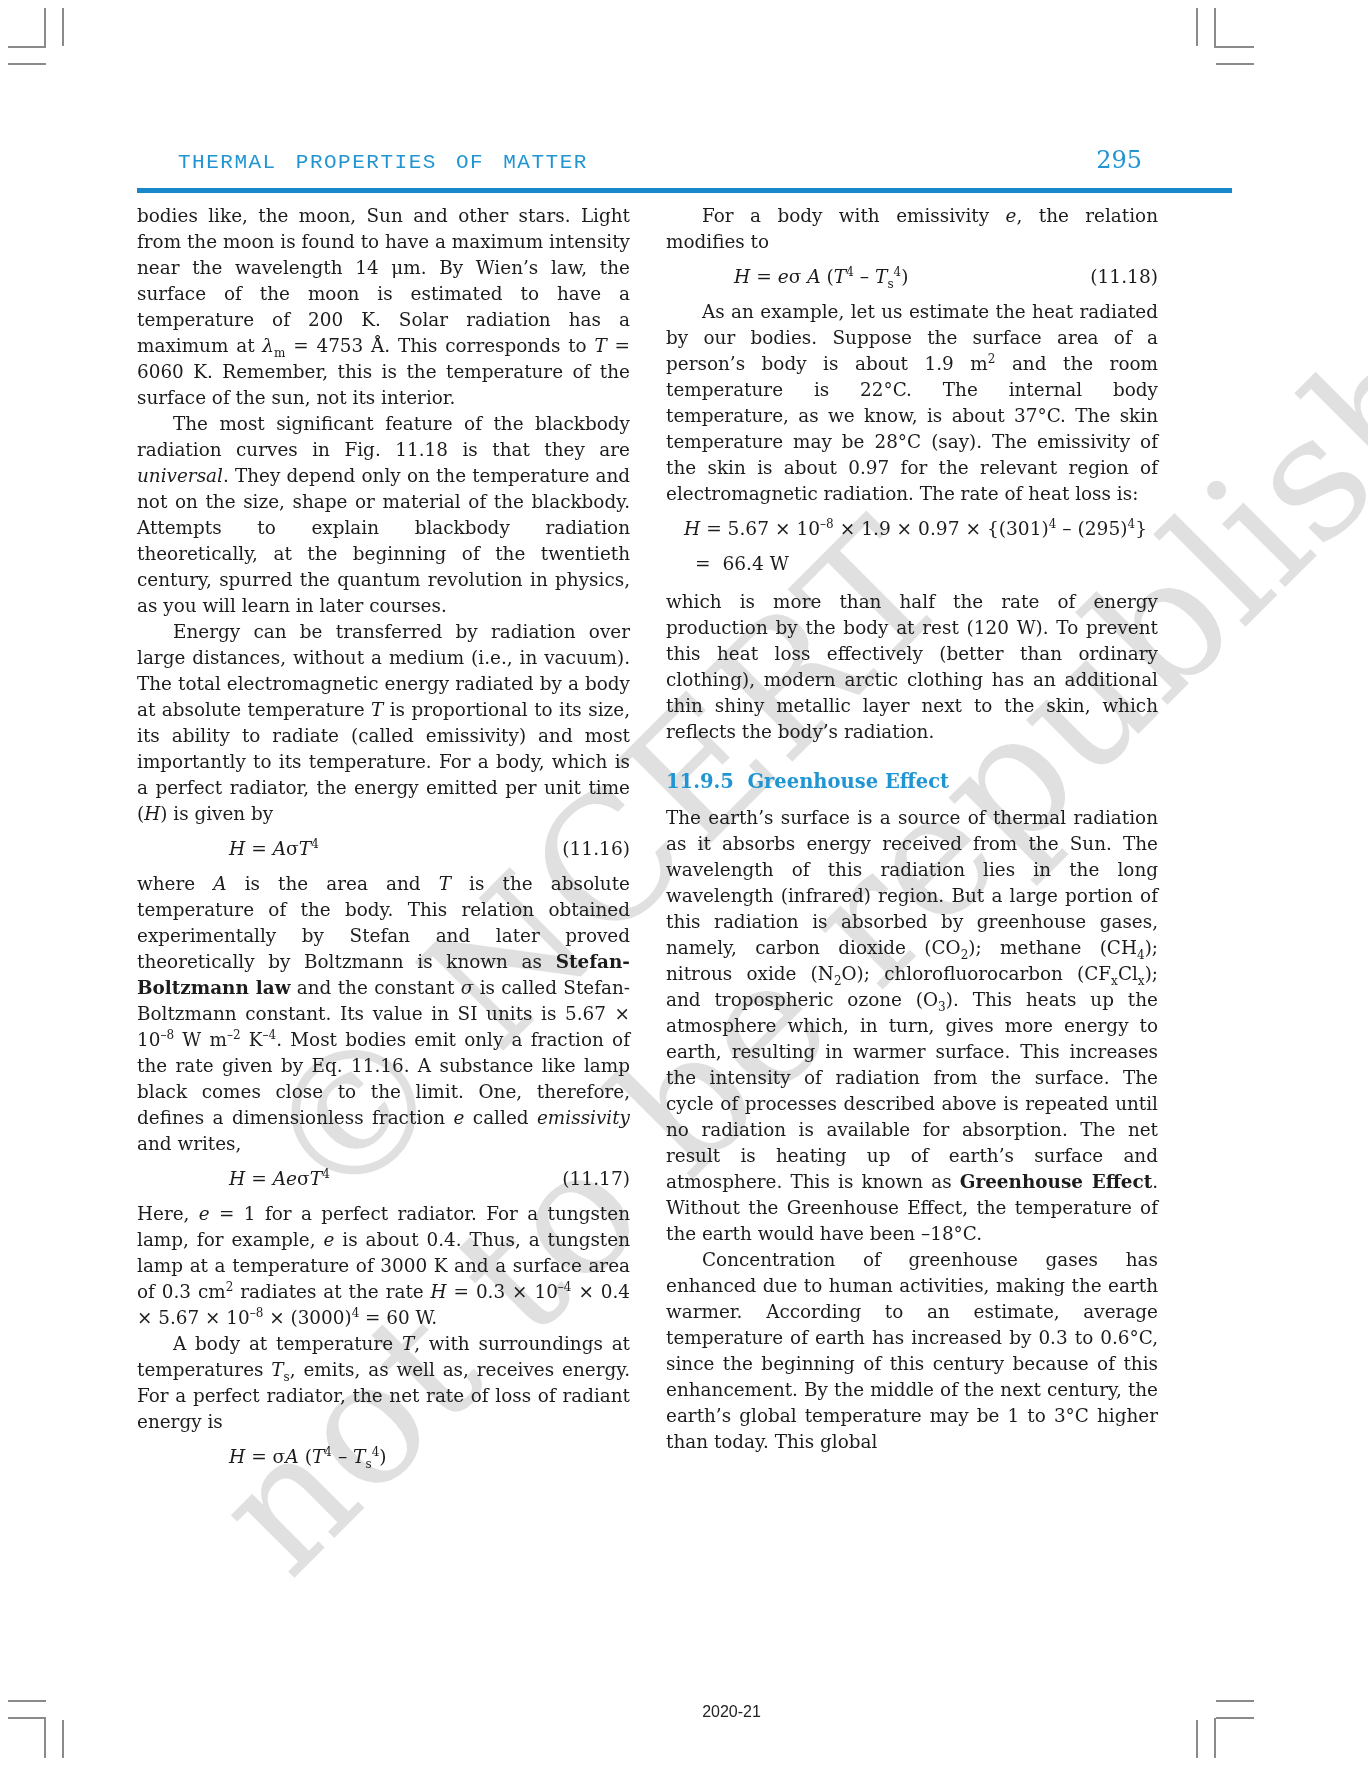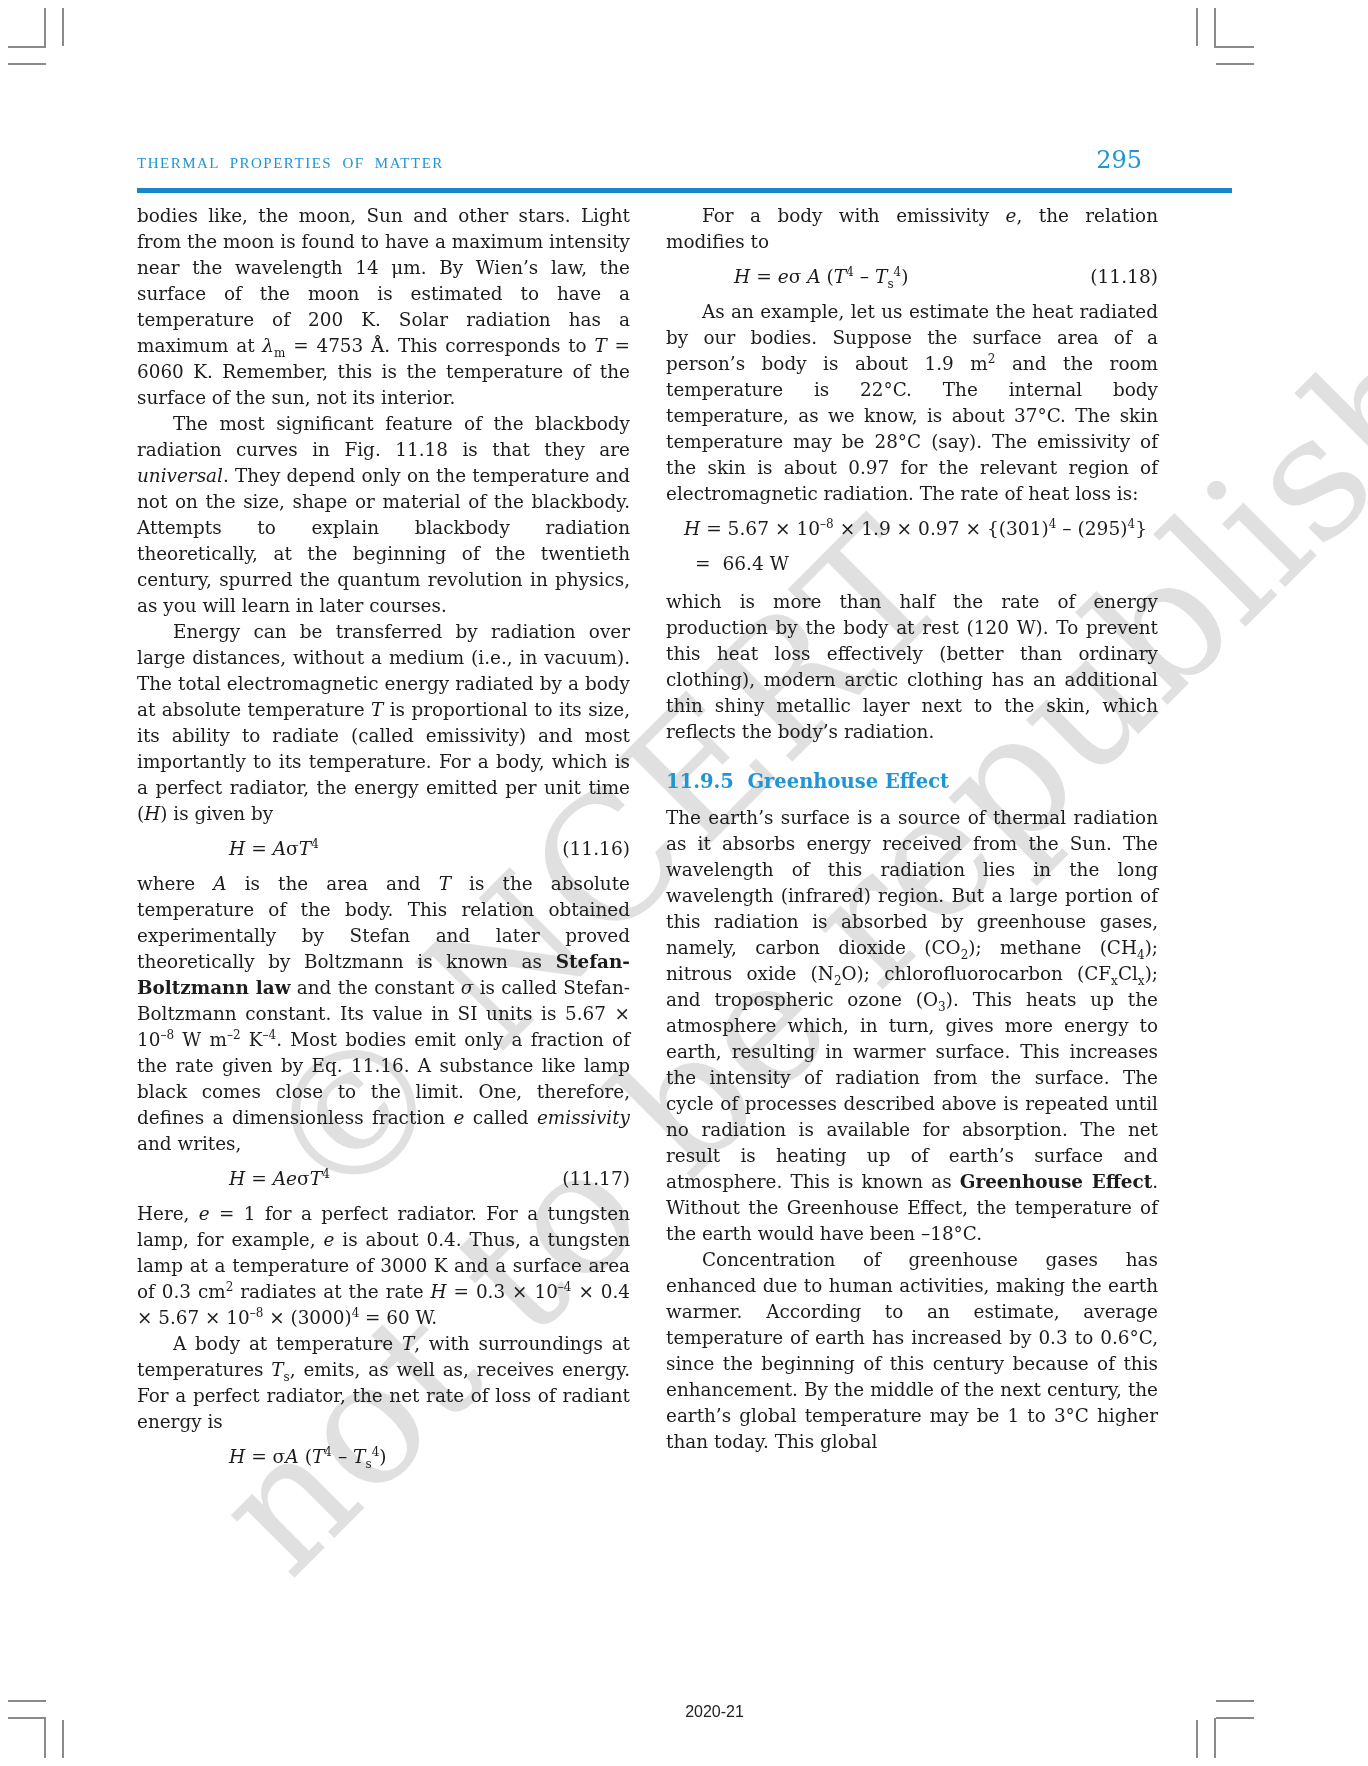--- a/index.html
+++ b/index.html
@@ -22,22 +22,22 @@
     color:var(--watermark-color);white-space:nowrap;
     font-family:"DejaVu Serif",serif;
   }
   .watermark div{font-size:172px;line-height:225px;}
   
   .page-header{
     position:absolute;left:137px;width:1095px;top:146px;z-index:2;
     display:flex;justify-content:space-between;align-items:baseline;
   }
   .running-head{
-    font-family:Liberation Serif, serif;font-size:15px;letter-spacing:1.5px;
-    word-spacing:5px;color:var(--accent-blue);
+    font-family:Liberation Mono, monospace;font-size:21px;letter-spacing:1.5px;
+    word-spacing:5px;color:var(--accent-blue);margin-left:41px;
   }
   .page-number{font-size:24px;color:var(--accent-blue);margin-right:90px;}
   .rule{position:absolute;left:137px;top:188px;width:1095px;height:5px;background:var(--rule-blue);z-index:2;}
   
   .columns{position:absolute;left:137px;top:203px;width:1021px;display:flex;gap:36px;z-index:2;}
   .col{flex:0 0 493px;width:493px;}
   .col.right{flex:0 0 492px;width:492px;}
   .para{
     margin:0;font-size:18.4px;line-height:26px;text-align:justify;
   }
@@ -53,21 +53,21 @@
   .eq-result .eq-body{margin-left:29px;}
   .eq-number{margin-left:auto;}
   sup{font-size:12px;line-height:0;}
   sub{font-size:12px;line-height:0;}
   .section-heading{
     margin:24px 0 10px;font-size:19.5px;font-weight:bold;color:var(--accent-blue);
     font-family:"DejaVu Serif","Liberation Serif",serif;line-height:26px;
   }
   
   .page-footer{
-    position:absolute;left:134px;width:1021px;top:1703px;padding-left:70px;z-index:2;
+    position:absolute;left:151px;width:1021px;top:1703px;padding-left:70px;z-index:2;
     text-align:center;font-family:"Liberation Sans",sans-serif;font-size:16px;color:#222;
   }
 </style>
 </head>
 <body>
 
 <div class="page">
 
   <div class="crop" style="left:44px;top:8px;width:2px;height:40px;"></div>
   <div class="crop" style="left:62px;top:8px;width:2px;height:38px;"></div>

